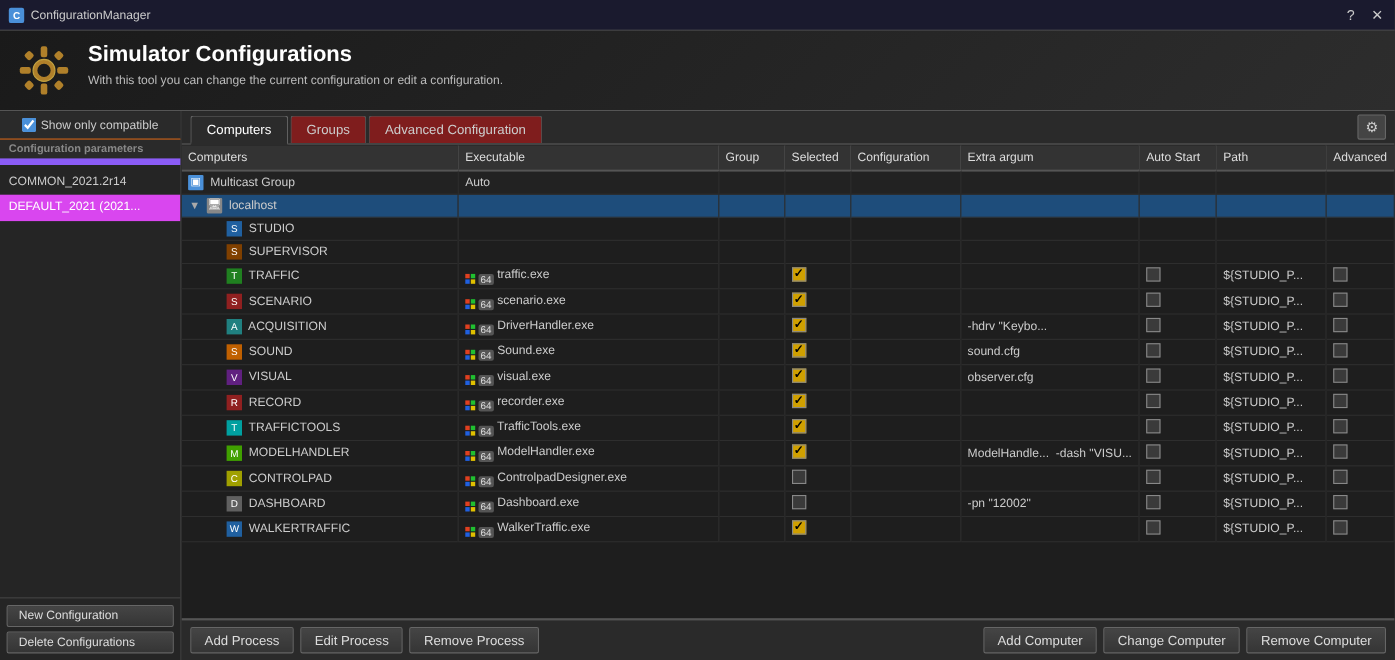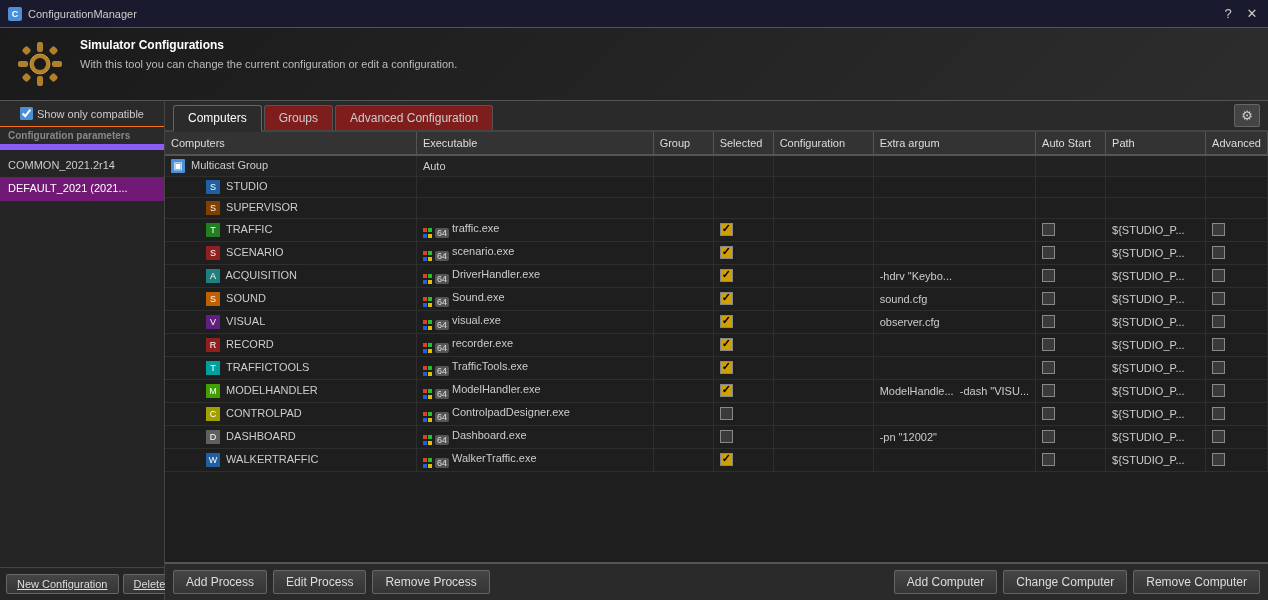--- a/index.html
+++ b/index.html
@@ -81,21 +81,21 @@
     }
     .header-gear {
       width: 52px;
       height: 52px;
       flex-shrink: 0;
       display: flex;
       align-items: center;
       justify-content: center;
     }
     .header-text h1 {
-      font-size: 12px;
+      font-size: 20px;
       font-weight: bold;
       color: #fff;
       margin-bottom: 4px;
     }
     .header-text p {
       font-size: 11px;
       color: #bbb;
       line-height: 1.5;
     }
 
@@ -141,35 +141,35 @@
       overflow-y: auto;
       padding: 4px 0;
     }
     .config-item {
       padding: 4px 8px;
       font-size: 11px;
       color: #ccc;
       cursor: pointer;
       line-height: 1.4;
     }
-    .config-item.active { background: #701a75; color: white; }
+    .config-item.active { background: #d946ef; color: white; }
     .config-label {
       font-weight: bold;
       font-size: 10px;
       padding: 3px 8px;
       color: #888;
       background: #2a2a2a;
       border-bottom: 6px solid #8b5cf6;
     }
     .left-panel-buttons {
       padding: 6px;
       display: flex;
+      flex-direction: column;
       gap: 4px;
       border-top: 1px solid #444;
-      text-decoration: underline;
     }
 
     
     .right-panel {
       flex: 1;
       display: flex;
       flex-direction: column;
       overflow: hidden;
     }
 
@@ -486,20 +486,35 @@
               <td>Auto</td>
               <td></td>
               <td></td>
               <td></td>
               <td></td>
               <td></td>
               <td></td>
               <td></td>
             </tr>
 
+            <tr class="selected">
+              <td>
+                <span class="tree-toggle">▼</span>
+                <span class="node-icon icon-computer">🖥</span>
+                <span>localhost</span>
+              </td>
+              <td></td>
+              <td></td>
+              <td></td>
+              <td></td>
+              <td></td>
+              <td></td>
+              <td></td>
+              <td></td>
+            </tr>
 
             <tr>
               <td>
                 <span style="display:inline-block;width:32px;"></span>
                 <span class="node-icon" style="background:#2060a0;color:white;display:inline-block;width:14px;height:14px;font-size:9px;line-height:14px;text-align:center;margin-right:3px;">S</span>
                 STUDIO
               </td>
               <td></td>
               <td></td>
               <td></td>

